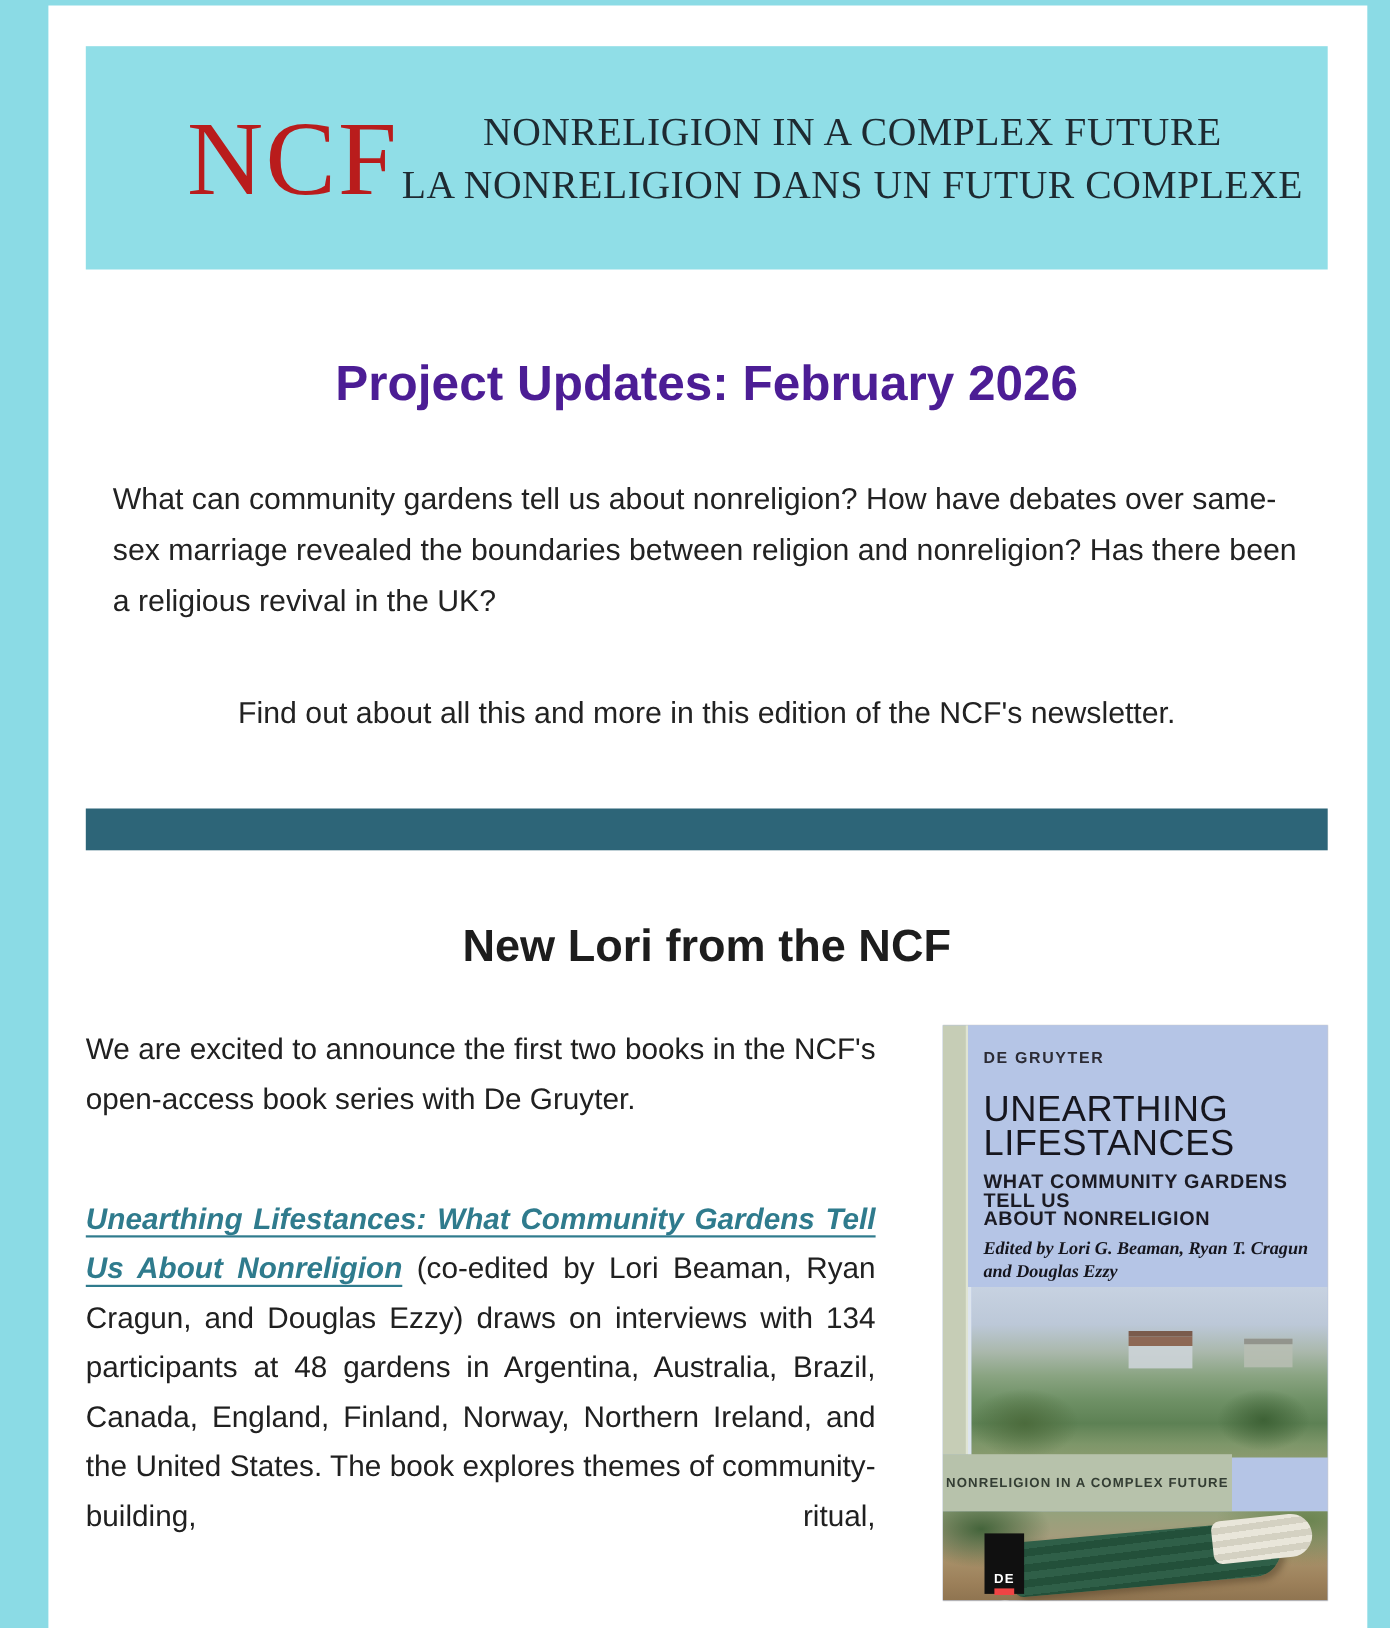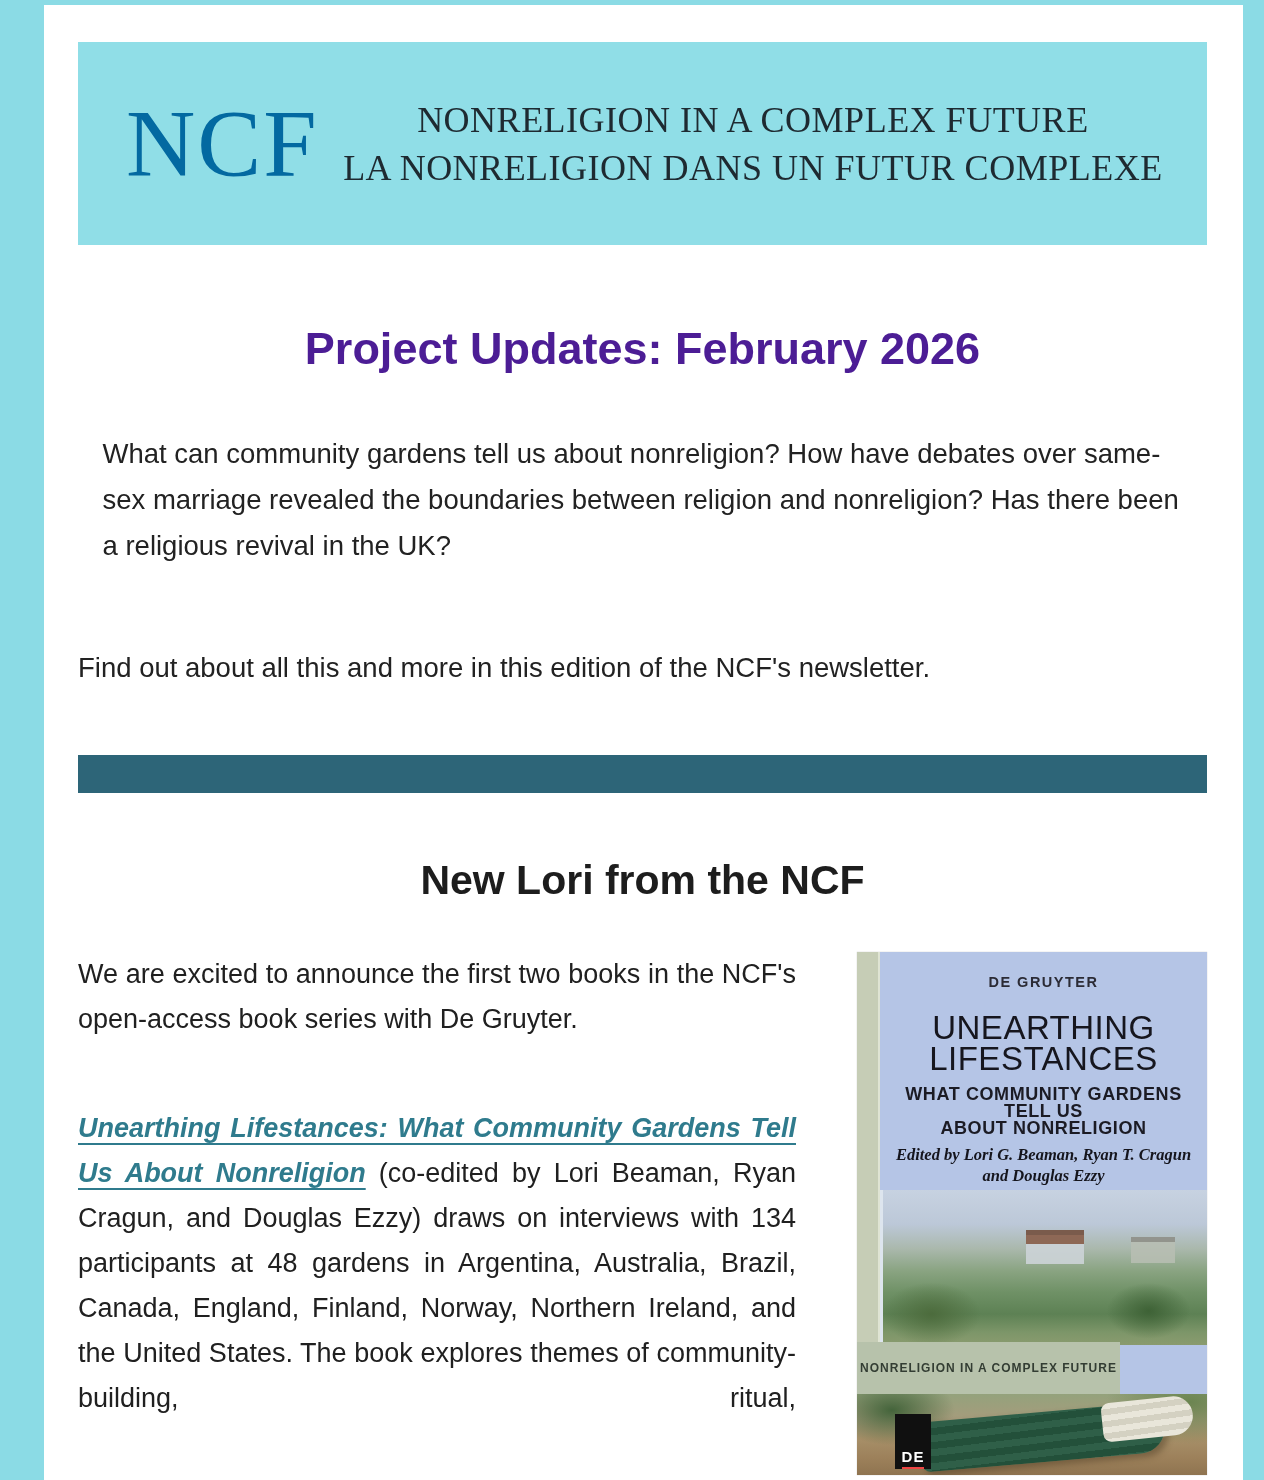--- a/index.html
+++ b/index.html
@@ -21,24 +21,25 @@
     background: #90dee7;
     height: 203px;
     display: flex;
     align-items: center;
     padding: 0 20px 0 48px;
   }
   .ncf-logo {
     font-family: "Liberation Serif", serif;
     font-size: 96px;
     font-weight: 400;
-    color: #0369a1;
+    color: #b91c1c;
     letter-spacing: 2px;
     line-height: 1;
     flex: 0 0 auto;
+    margin-left: 44px;
   }
   .header-title {
     flex: 1 1 auto;
     text-align: center;
     font-family: "Liberation Serif", serif;
     color: #1e2a31;
     font-size: 36px;
     line-height: 48px;
     letter-spacing: 0.5px;
   }
@@ -53,21 +54,22 @@
   }
   .intro-p1 {
     margin: 58px auto 0;
     max-width: 1080px;
     text-align: left;
     font-size: 27.5px;
     line-height: 46px;
     color: #222222;
   }
   .intro-p2 {
-    margin: 76px auto 0;
+    margin: 56px auto 0;
+    text-align: center;
     font-size: 27.5px;
     line-height: 46px;
     color: #222222;
   }
   
   .divider-bar {
     margin-top: 64px;
     height: 38px;
     background: #2d6578;
   }
@@ -115,21 +117,21 @@
     cursor: pointer;
     box-shadow: 0 0 1px rgba(0,0,0,0.25);
   }
   .cover-spine {
     position: absolute;
     left: 0; top: 0;
     width: 23px; height: 390px;
     background: #c6cdb6;
     border-right: 2px solid #dfe4d3;
   }
-  .cover-text { position: relative; margin-left: 37px; margin-right: 14px; text-align: center; }
+  .cover-text { position: relative; margin-left: 37px; margin-right: 14px; }
   .cover-publisher {
     margin-top: 22px;
     font-size: 14.5px;
     font-weight: bold;
     letter-spacing: 1.5px;
     color: #2b2b35;
   }
   .cover-title {
     margin-top: 22px;
     font-size: 33px;
@@ -226,24 +228,24 @@
     position: absolute;
     left: 38px; bottom: 6px;
     width: 36px; height: 55px;
     background: #101010;
     color: #ffffff;
     text-align: center;
     padding-top: 6px;
   }
   .deg-top {
     display: inline-block;
-    font-size: 15px;
+    font-size: 12px;
     font-weight: bold;
     letter-spacing: 1px;
-    border-bottom: 2px solid #ef4444;
+    border-bottom: 6px solid #ef4444;
     padding-bottom: 2px;
     margin-top: 28px;
   }
   .deg-letter {
     font-family: "Liberation Serif", serif;
     font-size: 24px;
     line-height: 28px;
   }
 </style>
 </head>

